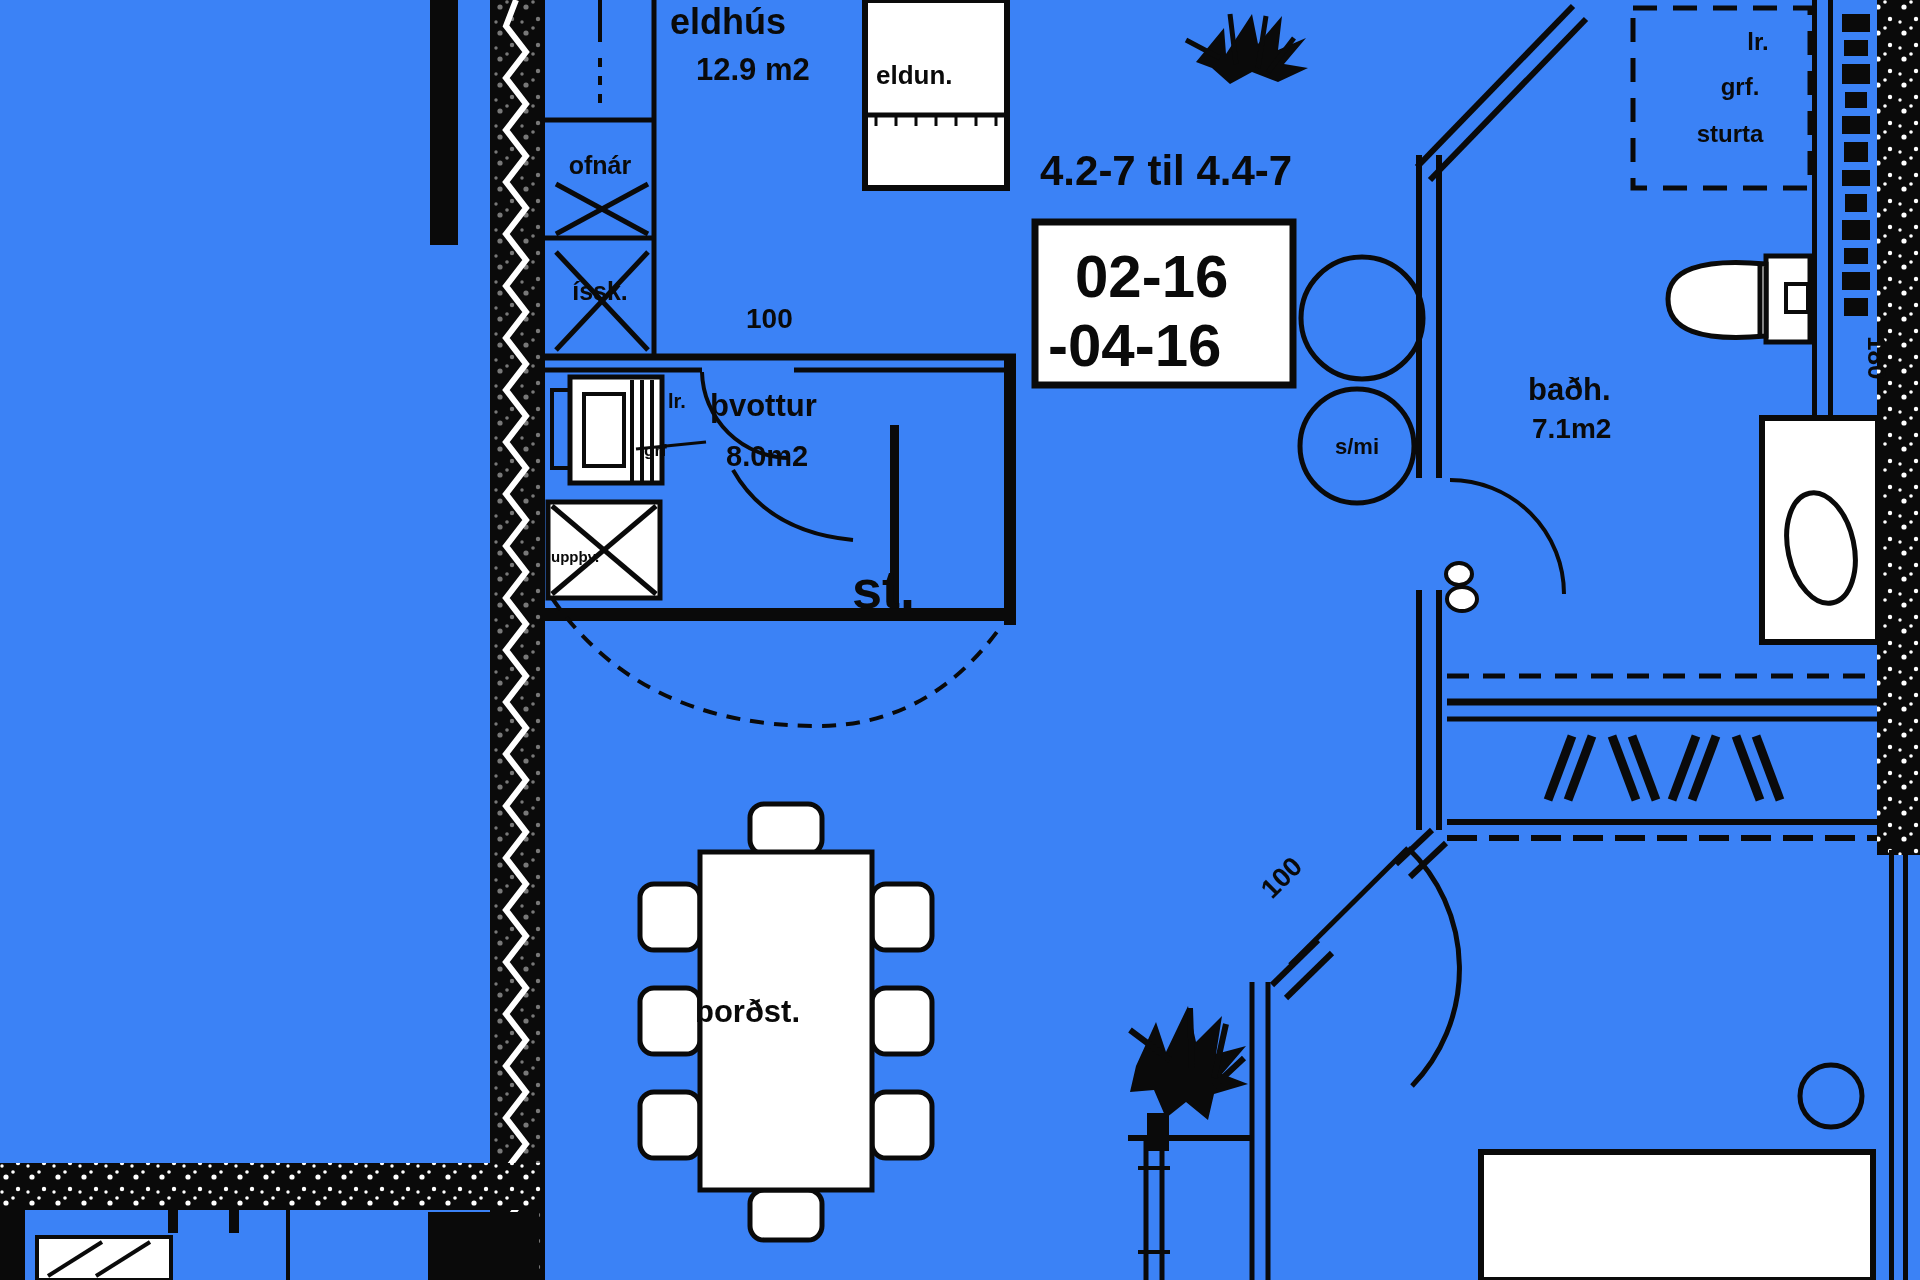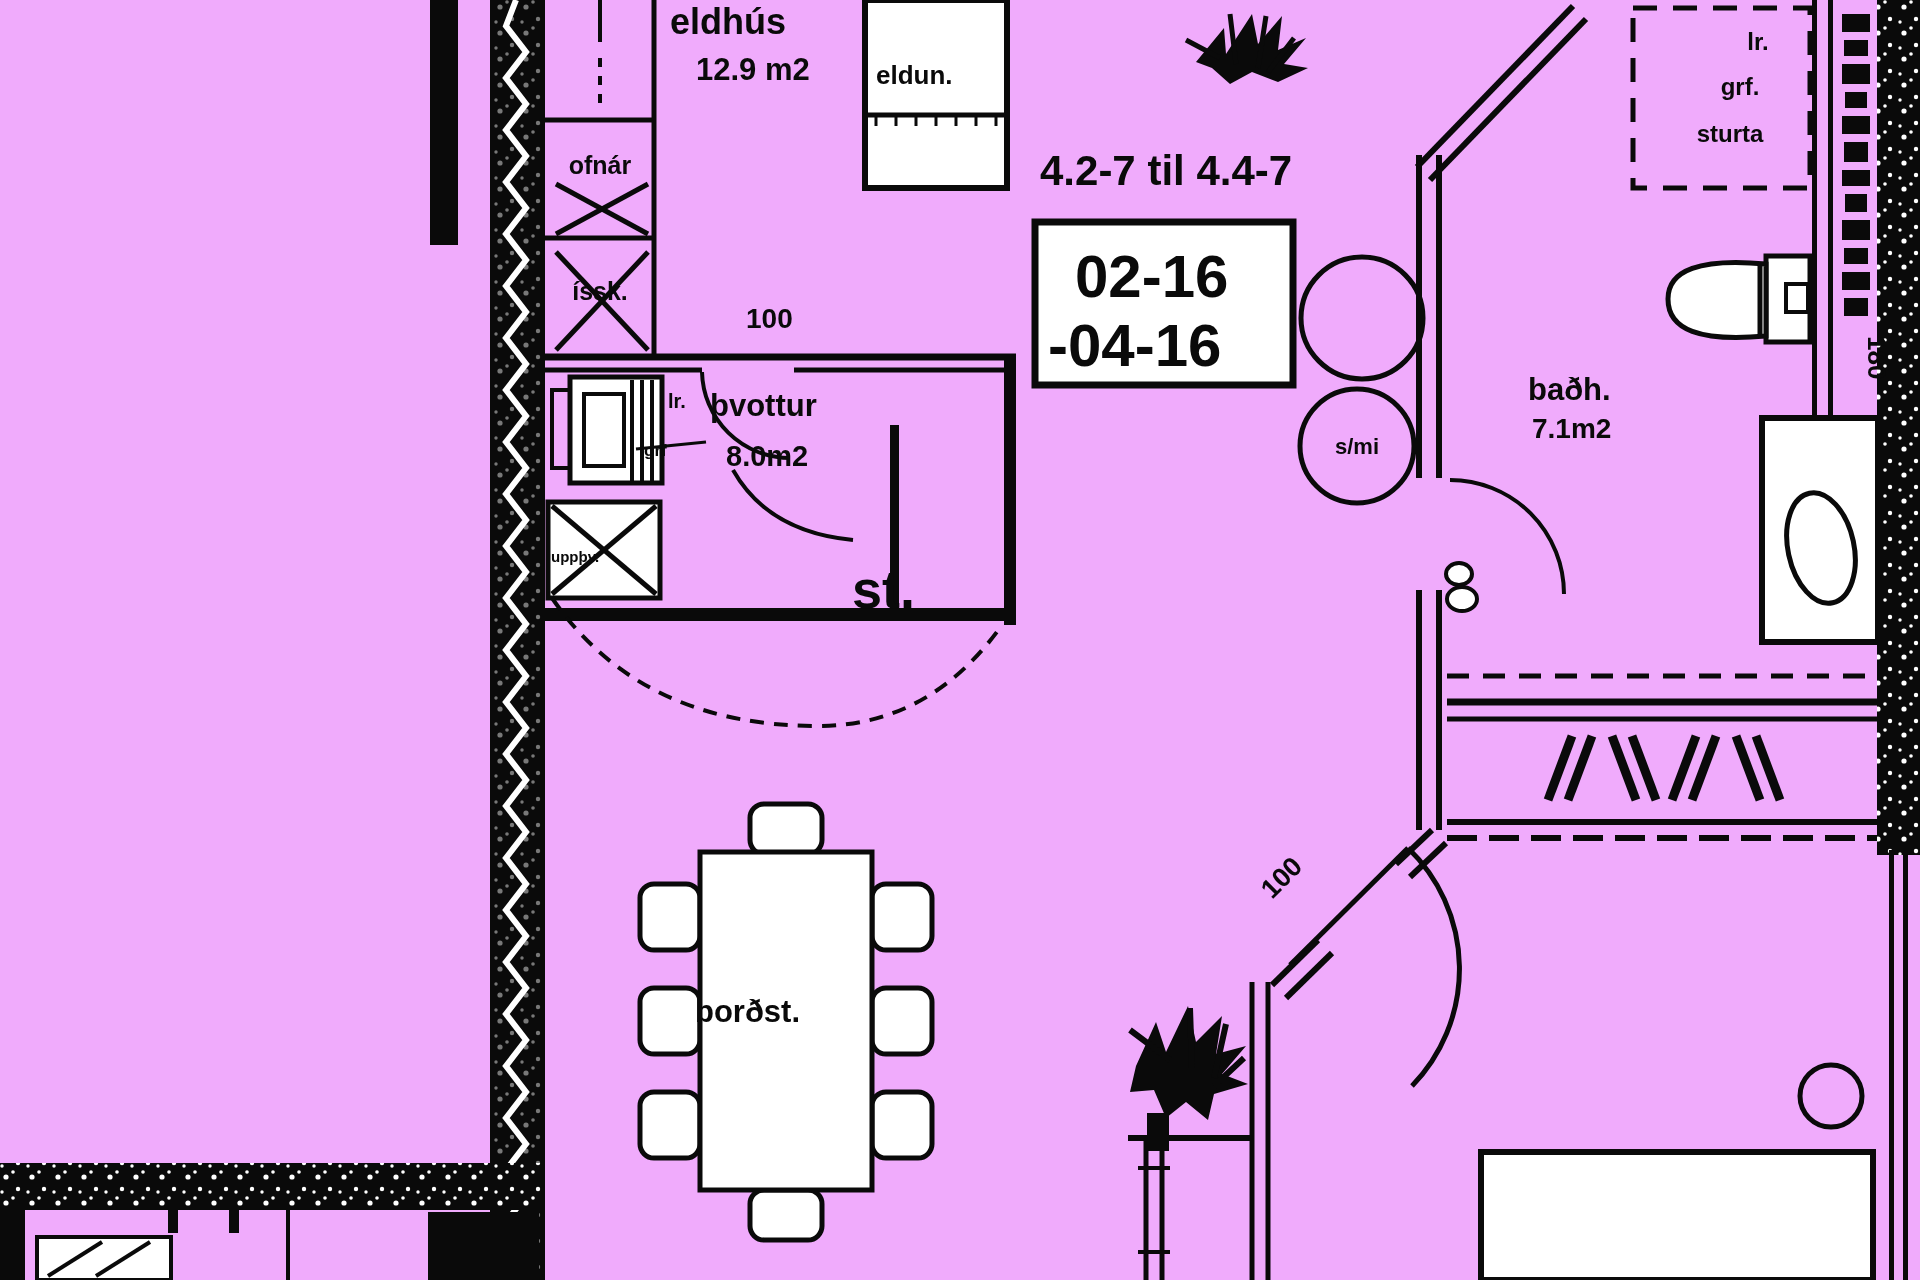--- a/index.html
+++ b/index.html
@@ -1,16 +1,16 @@
 <!DOCTYPE html>
 <html><head>
 <meta charset="utf-8">
 <style>
   html,body{margin:0;padding:0;background:#fff;}
-  .stage{position:relative;width:1920px;height:1280px;background:#f0abfc;overflow:hidden;
+  .stage{position:relative;width:1920px;height:1280px;background:#3b82f6;overflow:hidden;
          font-family:"Liberation Sans", sans-serif;}
   svg{position:absolute;inset:0;}
   text{font-family:"Liberation Sans", sans-serif;font-weight:bold;fill:#0a0a0a;}
 </style>
 </head>
 <body>
 
 <div class="stage">
 <svg viewBox="0 0 1920 1280" width="1920" height="1280">
   <defs>

